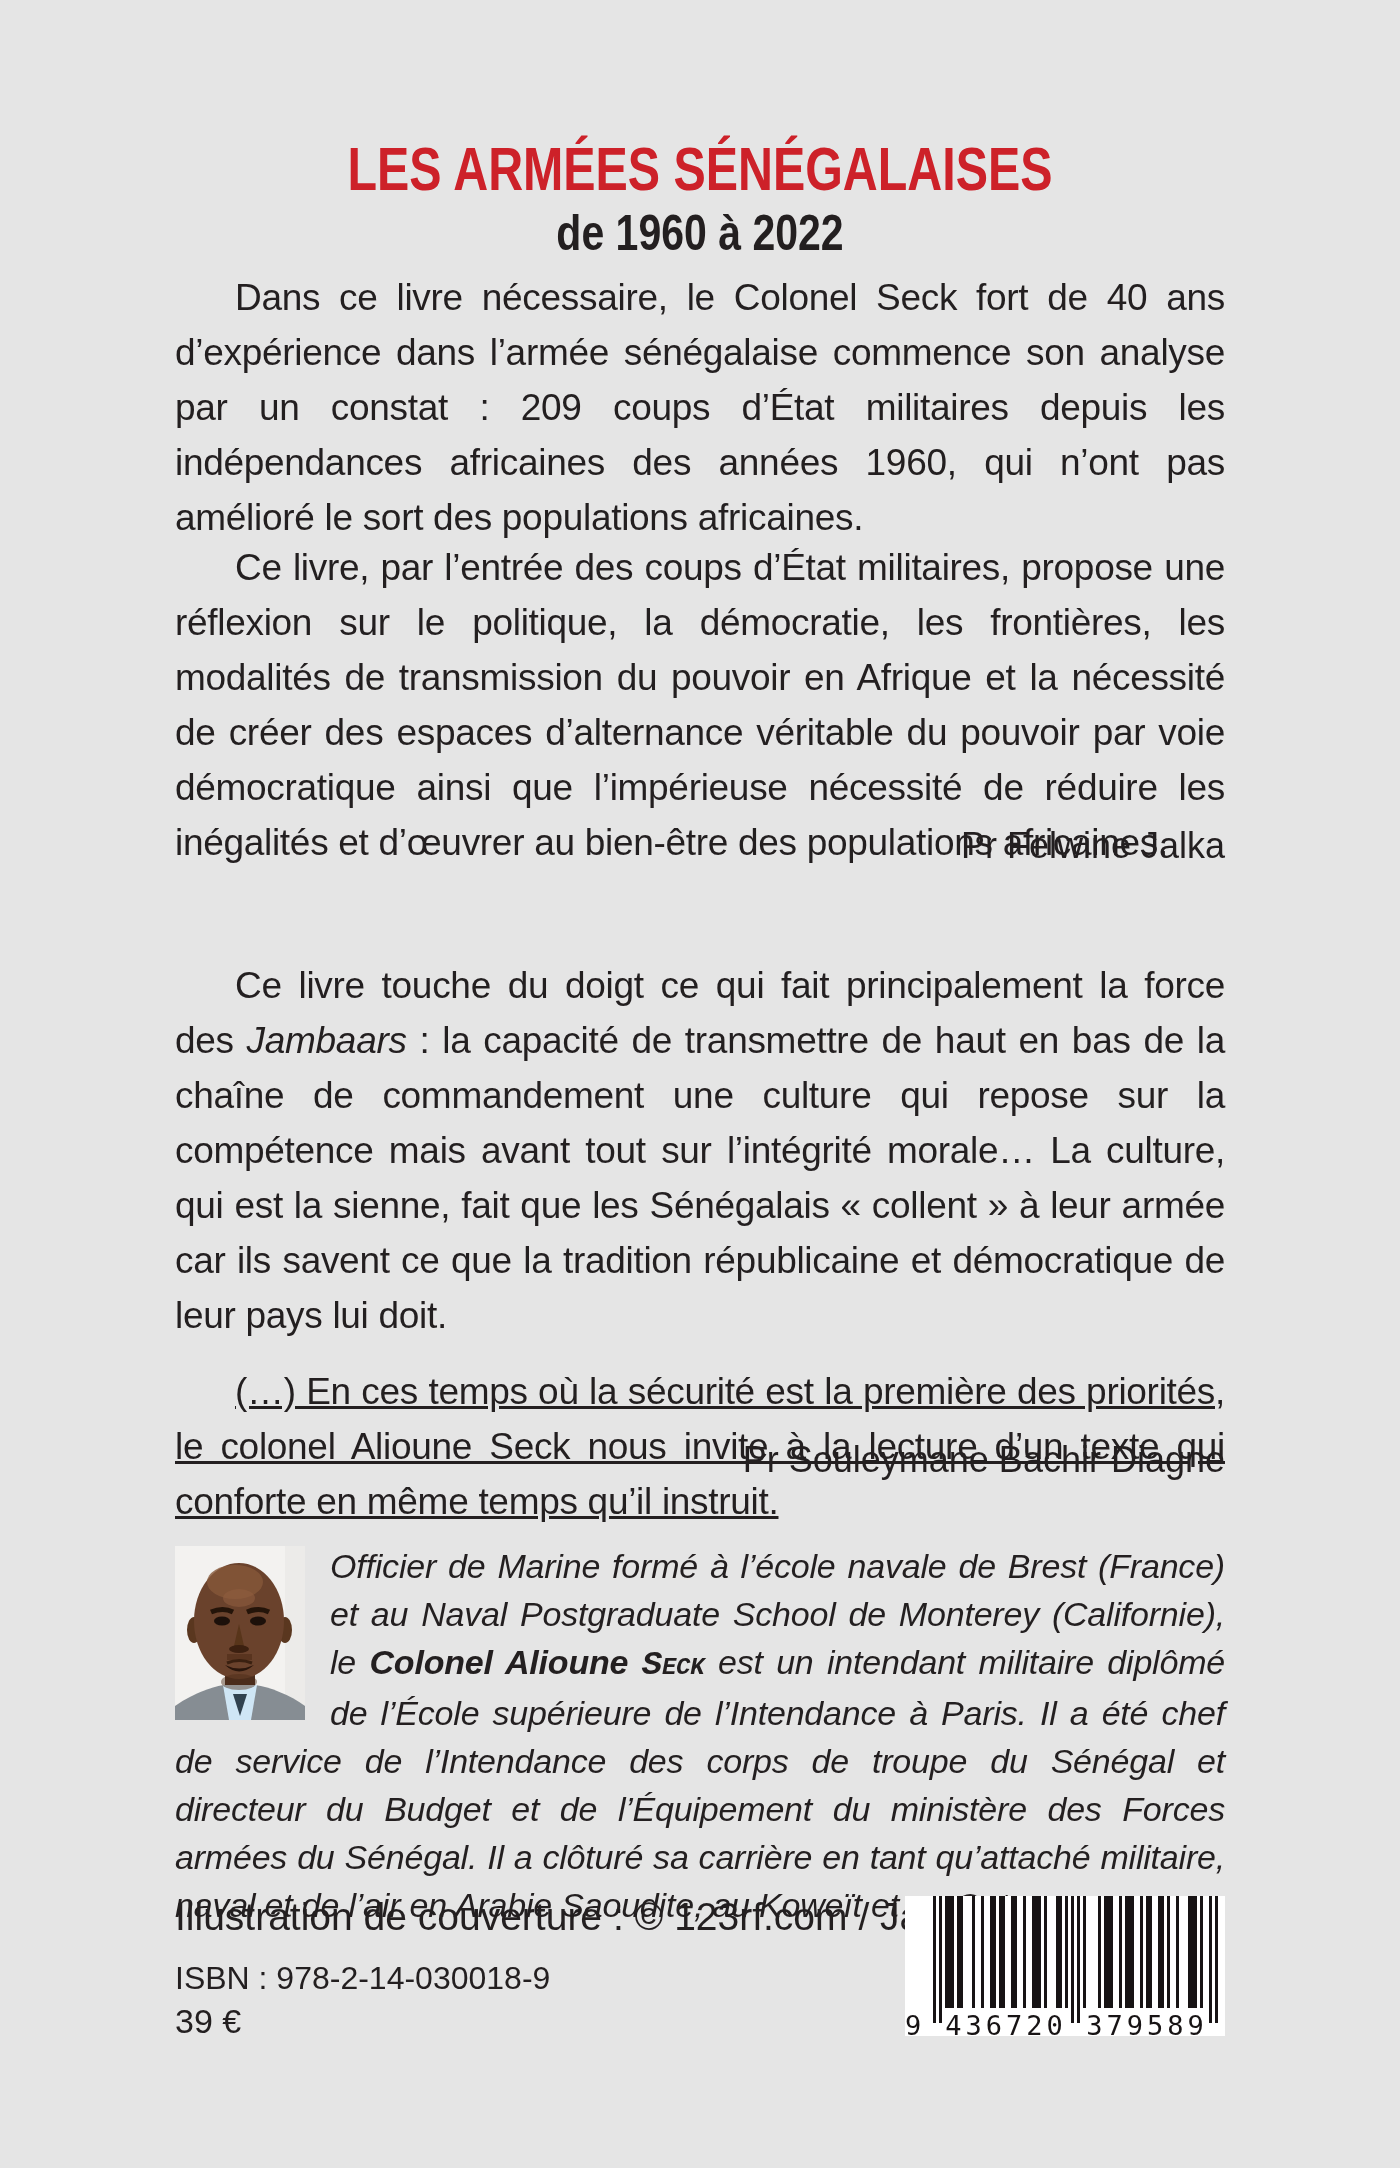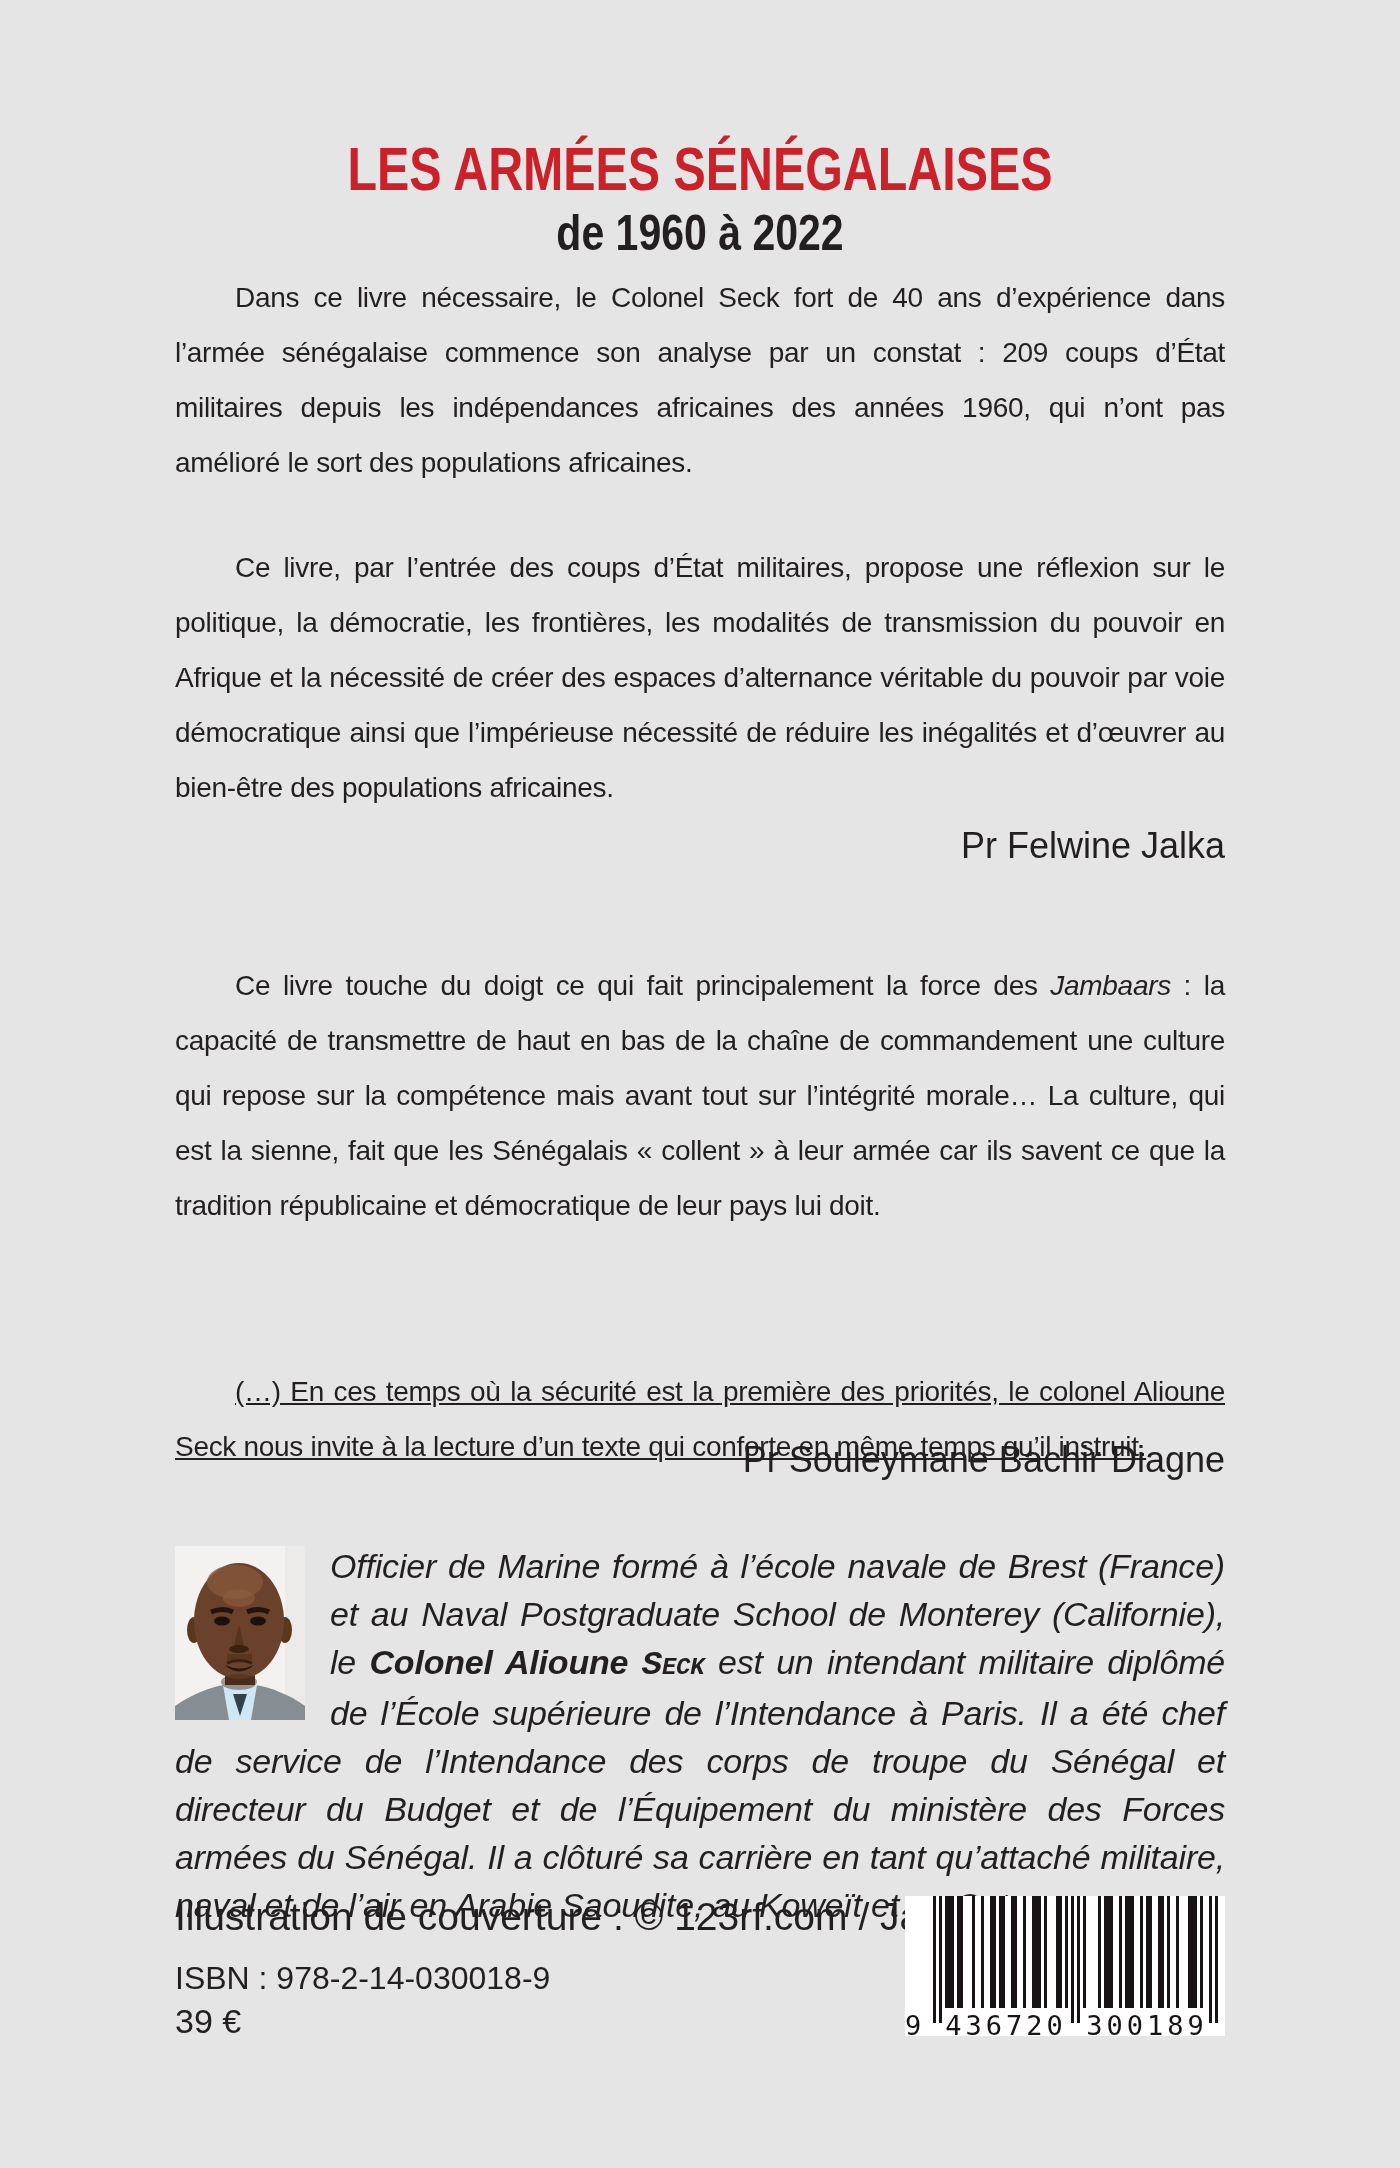--- a/index.html
+++ b/index.html
@@ -25,21 +25,21 @@
     position:absolute;left:0;top:166px;width:1400px;
     text-align:center;
     font-size:50px;font-weight:bold;line-height:1.0;
     transform:scaleX(0.82);transform-origin:50% 50%;
     white-space:nowrap;
   }
   
   .col{position:absolute;left:175px;width:1050px;}
   p.body{
     margin:0;
-    font-size:28px;line-height:55px;
+    font-size:37px;line-height:55px;
     text-align:justify;
     text-indent:60px;
     letter-spacing:-0.3px;
   }
   .attribution{
     margin:0;
     font-size:36px;line-height:44px;
     text-align:right;
   }
   
@@ -240,17 +240,17 @@
         <div class="bar black"></div>
         <div class="bar"></div>
         <div class="bar"></div>
         <div class="bar black tall"></div>
         <div class="bar tall"></div>
         <div class="bar black tall"></div>
       </div>
     <div class="bc-digits">
       <span class="bc-digit-lead">9</span>
       <span class="bc-group-left">436720</span>
-      <span class="bc-group-right">300189</span>
+      <span class="bc-group-right">379589</span>
     </div>
   </div>
 
 </div>
 
 </body></html>

